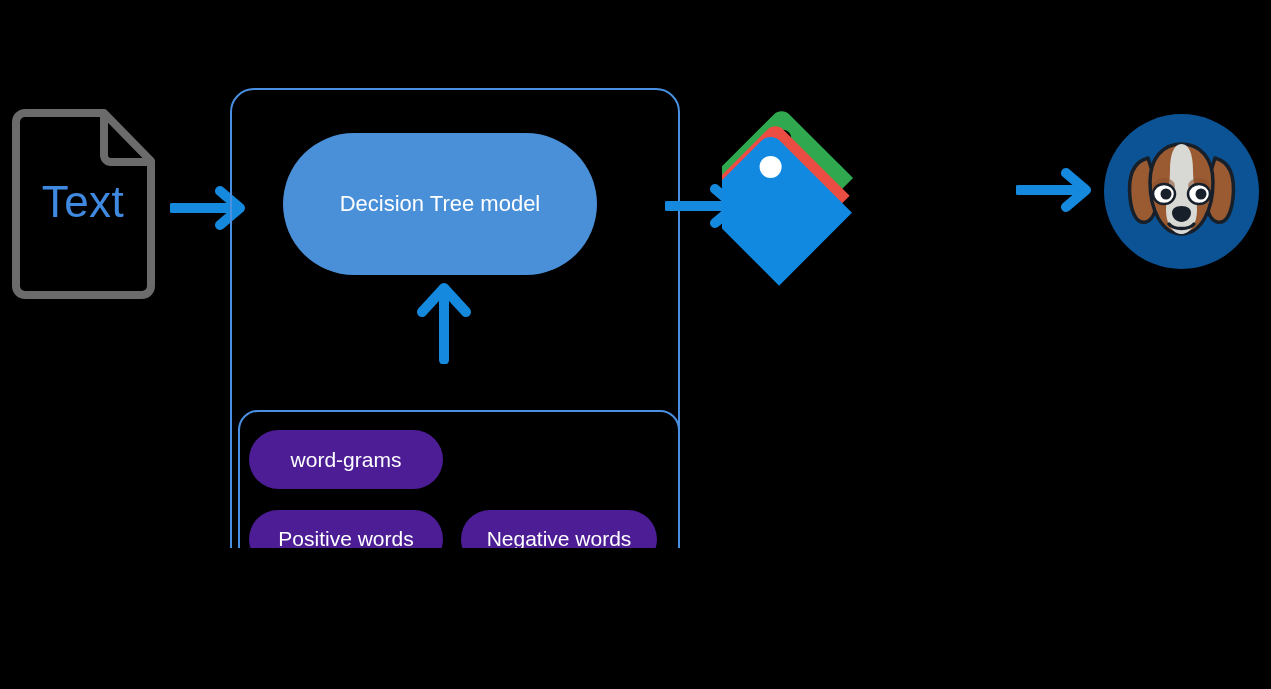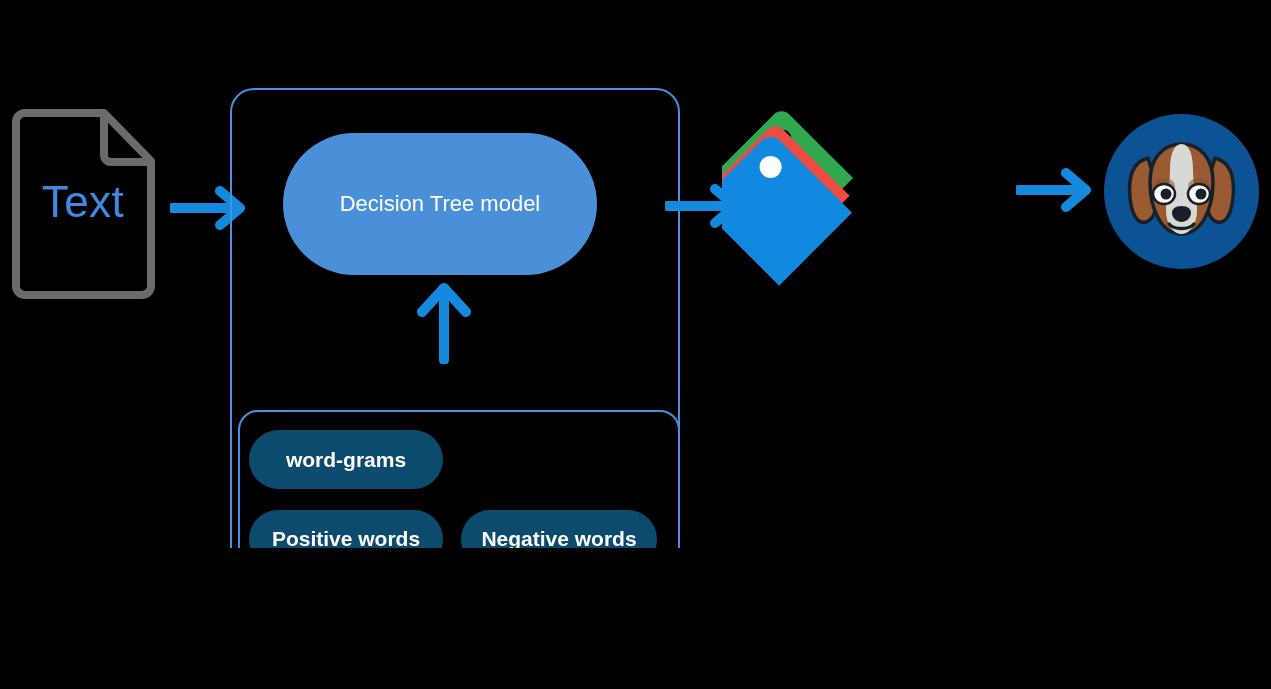--- a/index.html
+++ b/index.html
@@ -85,28 +85,28 @@
     left: 238px;
     top: 410px;
     width: 442px;
     height: 256px;
     border: 2px solid #4a90e2;
     border-radius: 20px;
     box-sizing: border-box;
   }
   .feature-pill {
     position: absolute;
-    background: #0c4a6e;
+    background: #4c1d95;
     border-radius: 34px;
     display: flex;
     align-items: center;
     justify-content: center;
     color: #ffffff;
     font-size: 21px;
-    font-weight: 700;
+    font-weight: 400;
     box-sizing: border-box;
     white-space: nowrap;
   }
   .fp-word     { left: 249px; top: 430px; width: 194px; height: 59px; }
   .fp-char     { left: 461px; top: 435px; width: 196px; height: 58px; }
   .fp-positive { left: 249px; top: 510px; width: 194px; height: 58px; }
   .fp-negative { left: 461px; top: 510px; width: 196px; height: 58px; }
   .fp-deniers  { left: 352px; top: 591px; width: 198px; height: 57px; }
 
   

